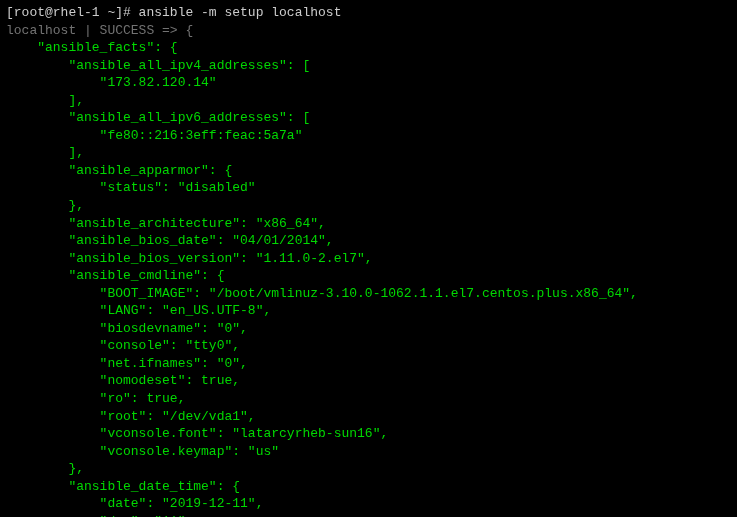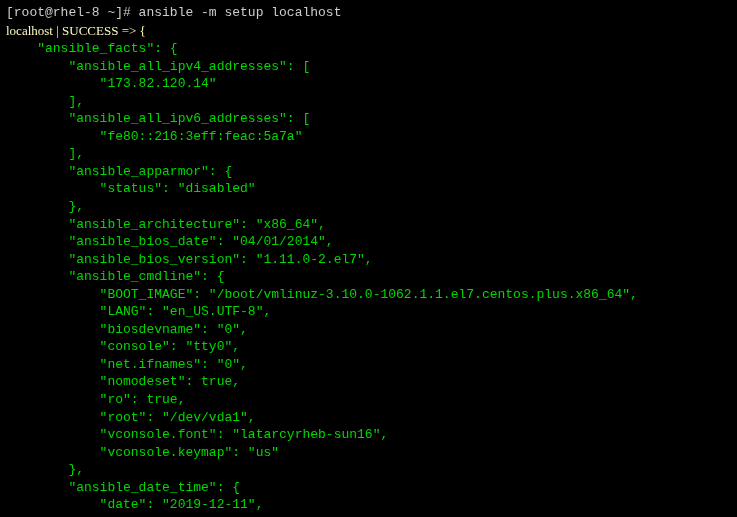--- a/index.html
+++ b/index.html
@@ -15,36 +15,35 @@
       color: #cccccc;
       width: 737px;
       height: 517px;
       overflow: hidden;
       padding: 4px 6px;
     }
     .prompt-line {
       color: #cccccc;
     }
     .success-line {
-      color: #fef9c3;
-      font-family: Liberation Serif, serif;
+      color: #737373;
     }
     .json-line {
       color: #00d800;
       white-space: pre;
     }
     pre {
       font-family: inherit;
       font-size: inherit;
     }
   </style>
 </head>
 <body>
 
-<pre><span class="prompt-line">[root@rhel-8 ~]# ansible -m setup localhost</span>
+<pre><span class="prompt-line">[root@rhel-1 ~]# ansible -m setup localhost</span>
 <span class="success-line">localhost | SUCCESS =&gt; {</span>
 <span class="json-line">    "ansible_facts": {</span>
 <span class="json-line">        "ansible_all_ipv4_addresses": [</span>
 <span class="json-line">            "173.82.120.14"</span>
 <span class="json-line">        ],</span>
 <span class="json-line">        "ansible_all_ipv6_addresses": [</span>
 <span class="json-line">            "fe80::216:3eff:feac:5a7a"</span>
 <span class="json-line">        ],</span>
 <span class="json-line">        "ansible_apparmor": {</span>
 <span class="json-line">            "status": "disabled"</span>

